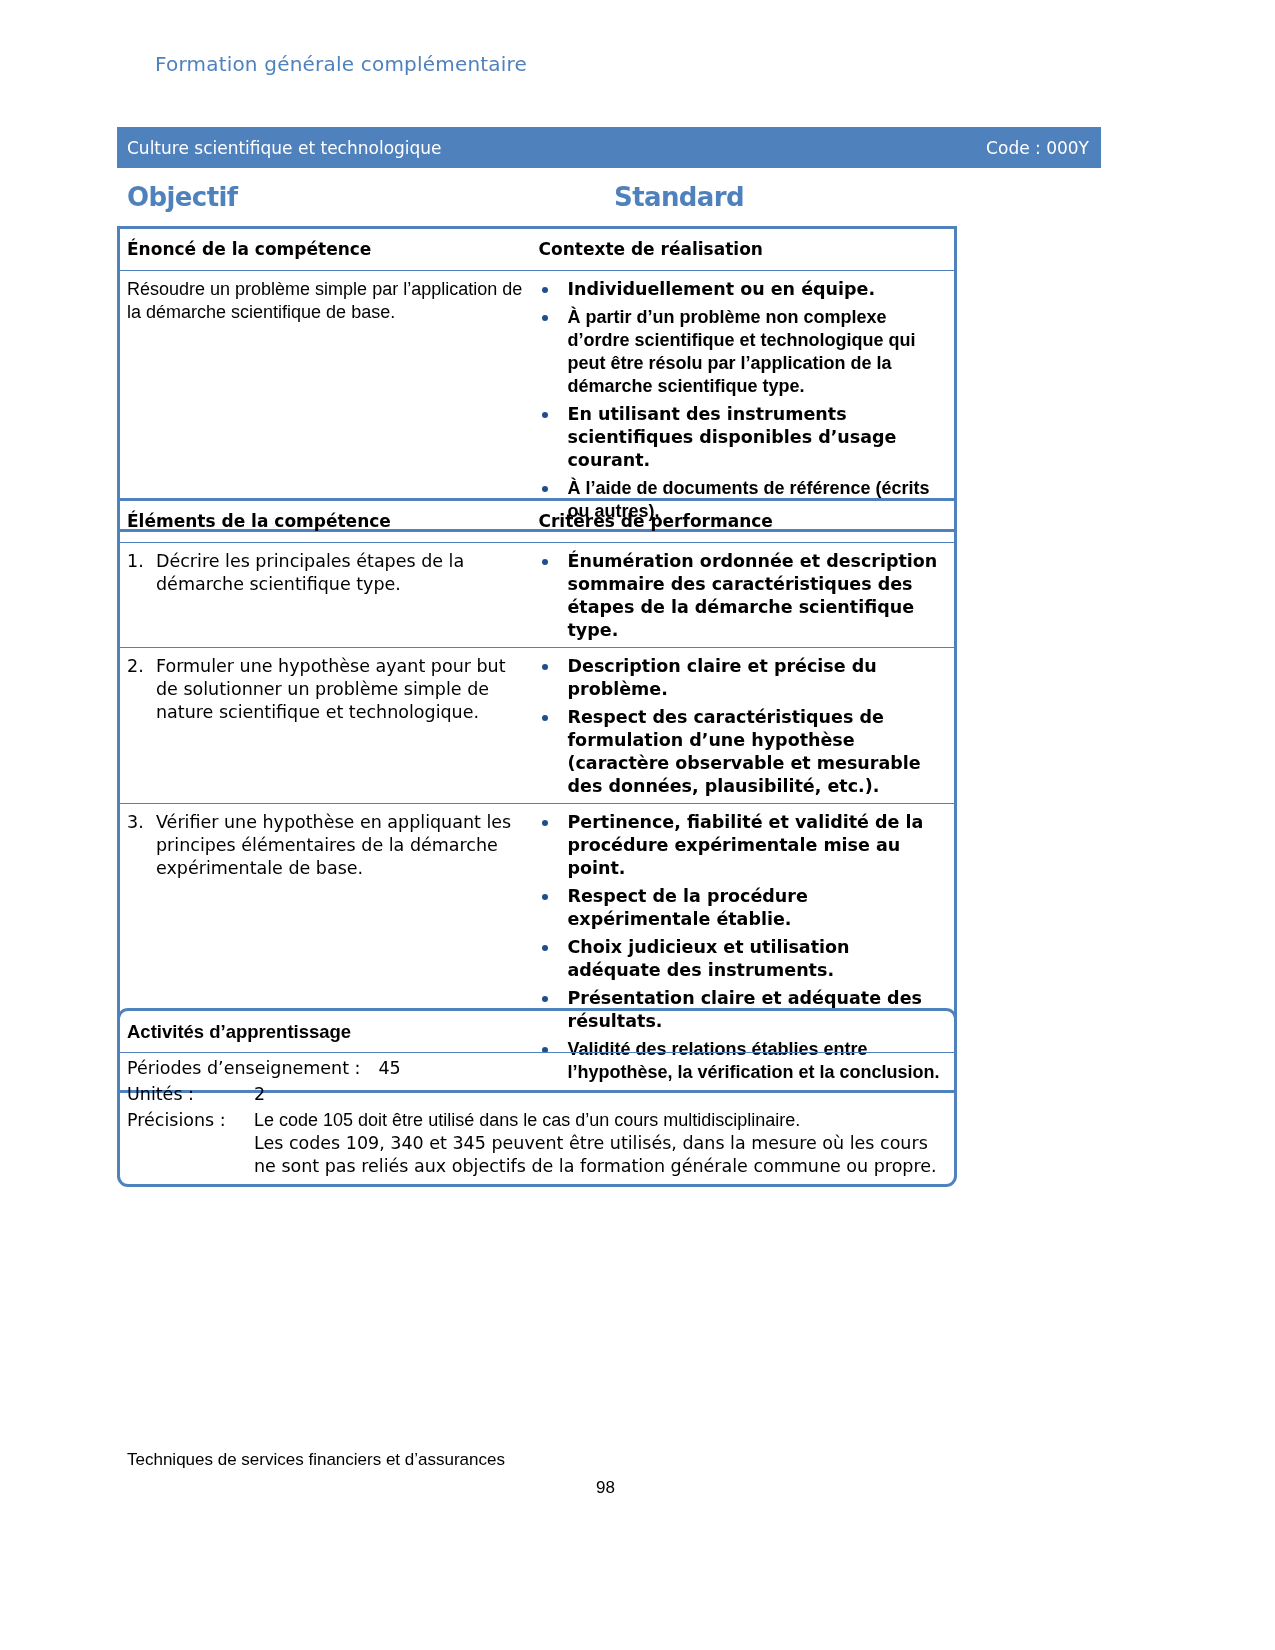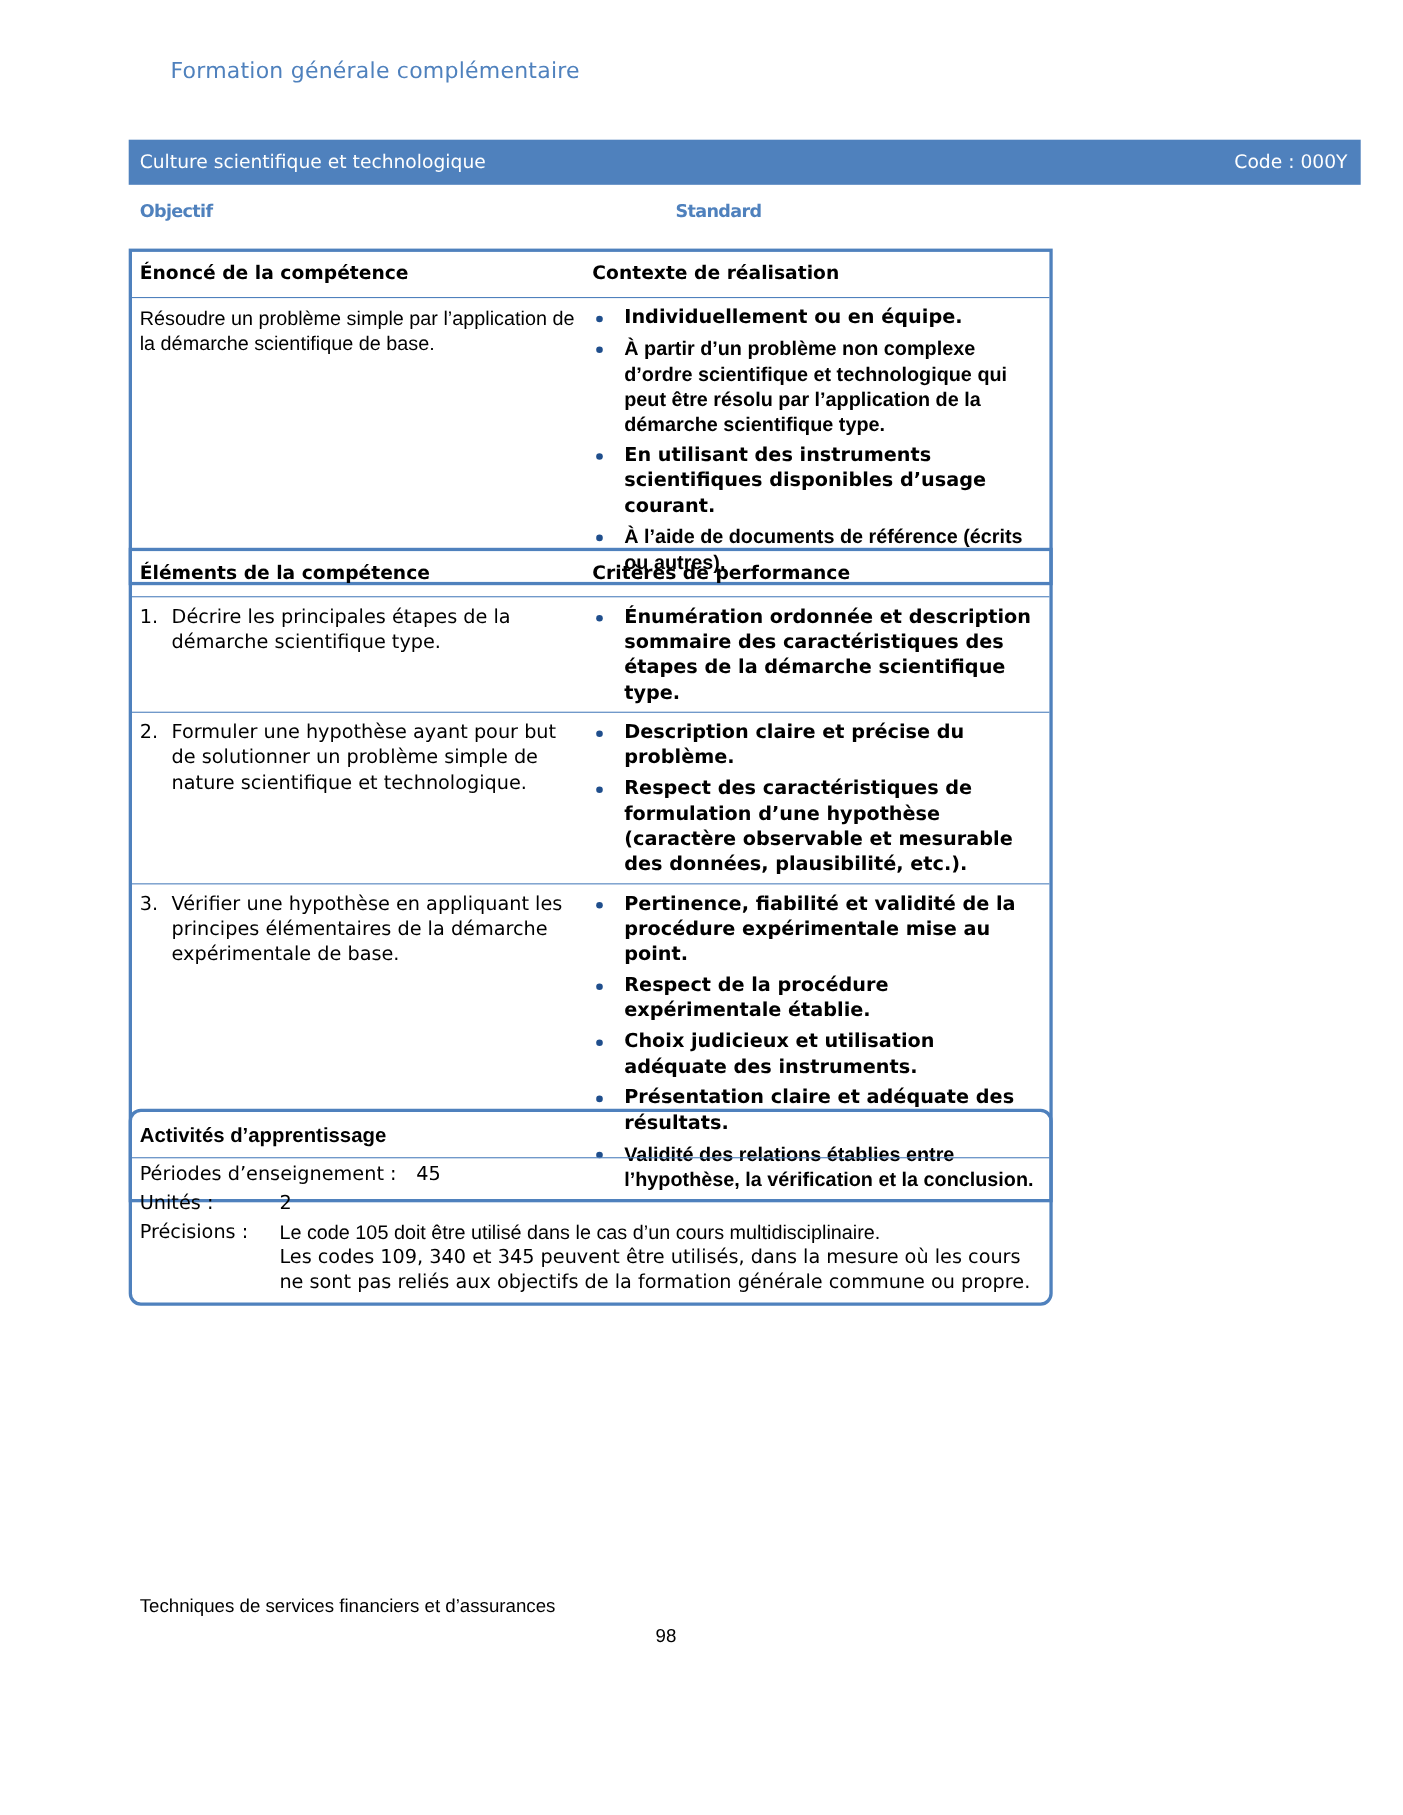--- a/index.html
+++ b/index.html
@@ -5,28 +5,28 @@
     html, body { margin: 0; padding: 0; background: #ffffff; }
     body {
       width: 1275px; height: 1650px; position: relative; overflow: hidden;
       font-family: "DejaVu Sans", sans-serif; color: #000;
     }
     .section-title {
       position: absolute; left: 127px; top: 52px;
       font-size: 20px; color: #4f81bd; letter-spacing: 0.2px; margin-left: 28px;
     }
     .band {
-      position: absolute; left: 117px; top: 127px; width: 1120px; height: 41px;
+      position: absolute; left: 117px; top: 127px; width: 984px; height: 41px;
       background: #4f81bd; color: #ffffff; font-size: 17px;
       display: flex; align-items: center; justify-content: space-between;
       box-sizing: border-box; padding: 0 12px 0 10px;
     }
     .col-heads {
       position: absolute; left: 127px; top: 182px; width: 960px; height: 30px;
-      font-size: 16px; font-weight: bold; color: #4f81bd; letter-spacing: -0.6px;
+      font-size: 26px; font-weight: bold; color: #4f81bd; letter-spacing: -0.6px;
     }
     .col-heads .left { position: absolute; left: 0; top: 0; }
     .col-heads .right { position: absolute; left: 487px; top: 0; }
 
     .tbl {
       position: absolute; left: 117px; width: 840px; box-sizing: border-box;
       border: 3px solid #4f81bd;
     }
     .row { display: flex; border-top: 1px solid #4f81bd; }
     .row.first { border-top: none; }

